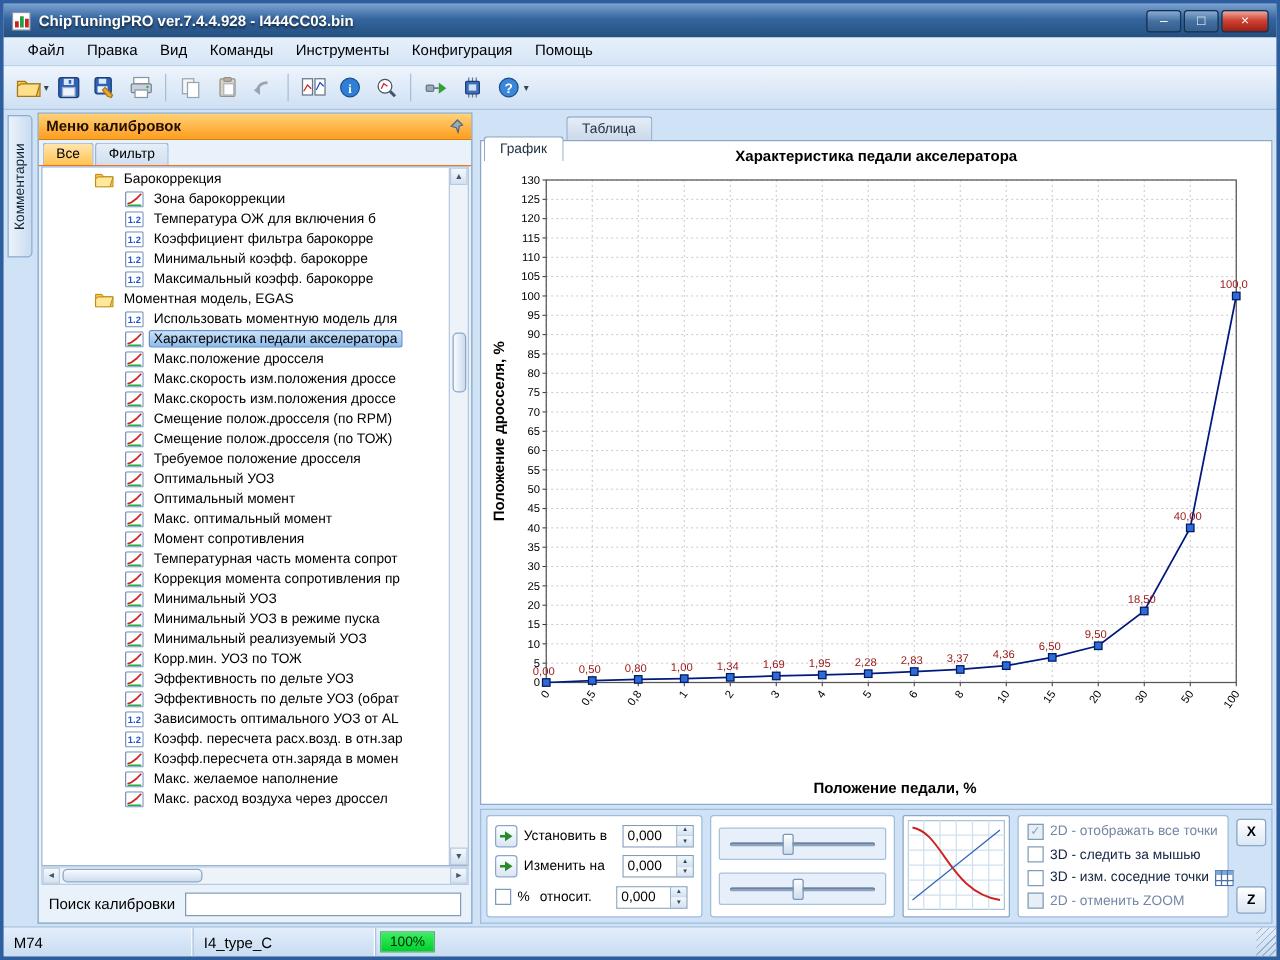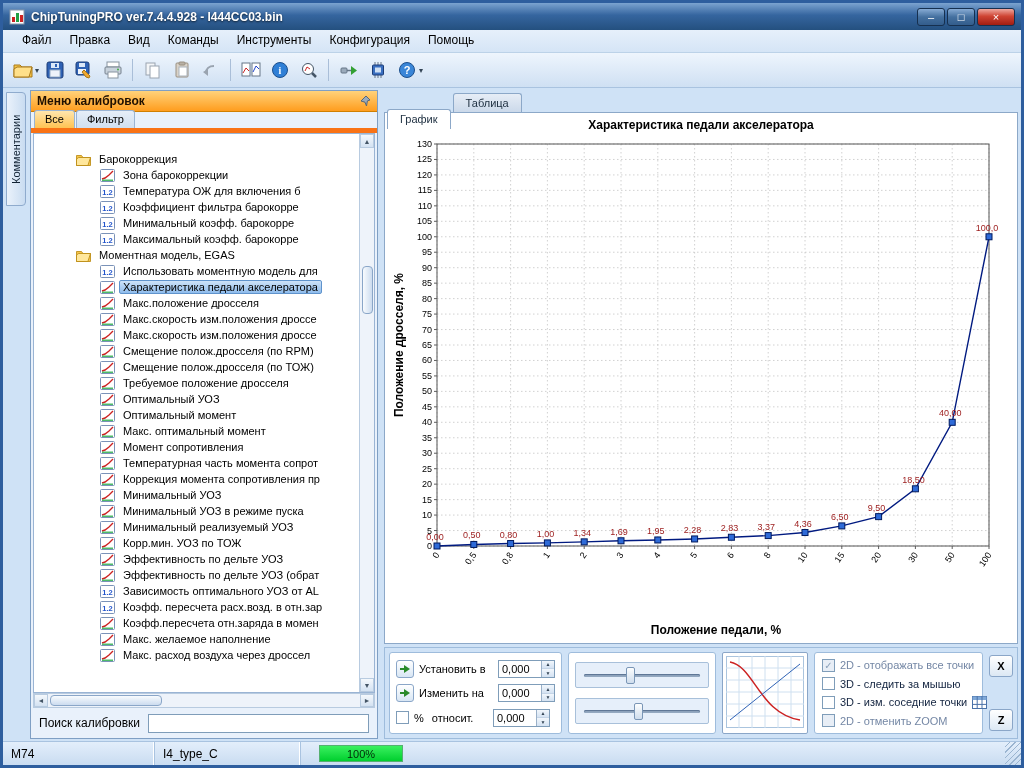--- a/index.html
+++ b/index.html
@@ -31,26 +31,26 @@
   .side-strip{width:25px;flex:none;padding-top:2px;}
   .vtab{margin:2px 0 0 3px;height:114px;width:20px;writing-mode:vertical-rl;transform:rotate(180deg);
     background:linear-gradient(90deg,#c9dcf1,#eaf2fb);border:1px solid #8fabcd;border-radius:4px 0 0 4px;
     font-size:11px;display:flex;align-items:center;justify-content:center;color:#123;}
   
   .cal-panel{width:348px;flex:none;display:flex;flex-direction:column;border:1px solid #7f9fc4;
     background:#e9f1fb;margin:2px;}
   .cal-header{height:21px;flex:none;background:linear-gradient(#ffd27a,#ff9d1e);display:flex;align-items:center;
     font-weight:bold;font-size:12px;padding:0 6px;border-bottom:1px solid #d07f00;color:#201000;}
   .cal-header .hdr-label{flex:1;}
-  .cal-tabs{height:21px;flex:none;display:flex;align-items:flex-end;padding-left:3px;border-bottom:5px solid #f97316;}
+  .cal-tabs{height:21px;flex:none;display:flex;align-items:flex-end;padding-left:3px;border-bottom:1px solid #f97316;}
   .ctab{font-size:11px;padding:2px 10px 3px;border:1px solid #9ab4d4;border-bottom:none;
     background:linear-gradient(#e6eef8,#d0dff0);margin-right:1px;border-radius:3px 3px 0 0;}
   .ctab.active{background:linear-gradient(#ffe6ae,#ffc353);}
   .tree-wrap{flex:1;display:flex;min-height:0;background:#fff;border:1px solid #9ab4d4;margin:0 2px;}
-  .tree{flex:1;overflow:hidden;padding-top:17px;}
+  .tree{flex:1;overflow:hidden;padding-top:1px;}
   .trow{height:16px;display:flex;align-items:center;gap:4px;font-size:11px;white-space:nowrap;}
   .trow .ticon{flex:none;display:flex;}
   .trow .tlabel{padding:0 3px;border:1px solid transparent;}
   .trow.sel .tlabel{background:linear-gradient(#cde2f8,#8fbcec);border:1px solid #5f93cc;border-radius:2px;}
   .vscroll{width:15px;flex:none;background:#eef3fa;border-left:1px solid #b8cbe0;display:flex;
     flex-direction:column;align-items:center;}
   .sarr{height:14px;width:100%;font-size:7px;color:#456;display:flex;align-items:center;justify-content:center;
     background:linear-gradient(#f4f8fc,#d4e2f2);border:1px solid #b8cbe0;flex:none;}
   .vthumb{width:11px;height:48px;margin-top:118px;background:linear-gradient(90deg,#f8fbfe,#ccdcef);
     border:1px solid #8aa6c8;border-radius:4px;}
@@ -106,21 +106,21 @@
   .xz{display:flex;flex-direction:column;justify-content:space-between;padding:3px 0;flex:none;}
   .xz button{width:24px;height:22px;font-size:11px;font-weight:bold;background:linear-gradient(#fff,#dce8f4);
     border:1px solid #8aa6c8;border-radius:3px;font-family:inherit;}
   
   .statusbar{height:24px;flex:none;background:linear-gradient(#e3eefb,#c9dcf1);border-top:1px solid #a9c3e0;
     display:flex;align-items:center;font-size:12px;}
   .sb-cell{padding:0 8px;height:100%;display:flex;align-items:center;border-right:1px solid #a9c3e0;
     box-shadow:inset -1px 0 0 #fff;}
   .sb-cell.c1{width:152px;}
   .sb-cell.c2{width:146px;}
-  .sb-progress{width:84px;height:17px;margin-left:18px;background:linear-gradient(#3bf060,#00cf2e);
+  .sb-progress{width:44px;height:17px;margin-left:3px;background:linear-gradient(#3bf060,#00cf2e);
     border:1px solid #55b070;display:flex;align-items:center;justify-content:center;font-size:11px;color:#002a08;}
   .sb-rest{flex:1;height:100%;}
   .grip{width:16px;height:100%;background:
     repeating-linear-gradient(135deg,transparent 0 3px,#9ab4d0 3px 4px);}
 </style>
 </head>
 <body>
 
 <div class="window">
 

